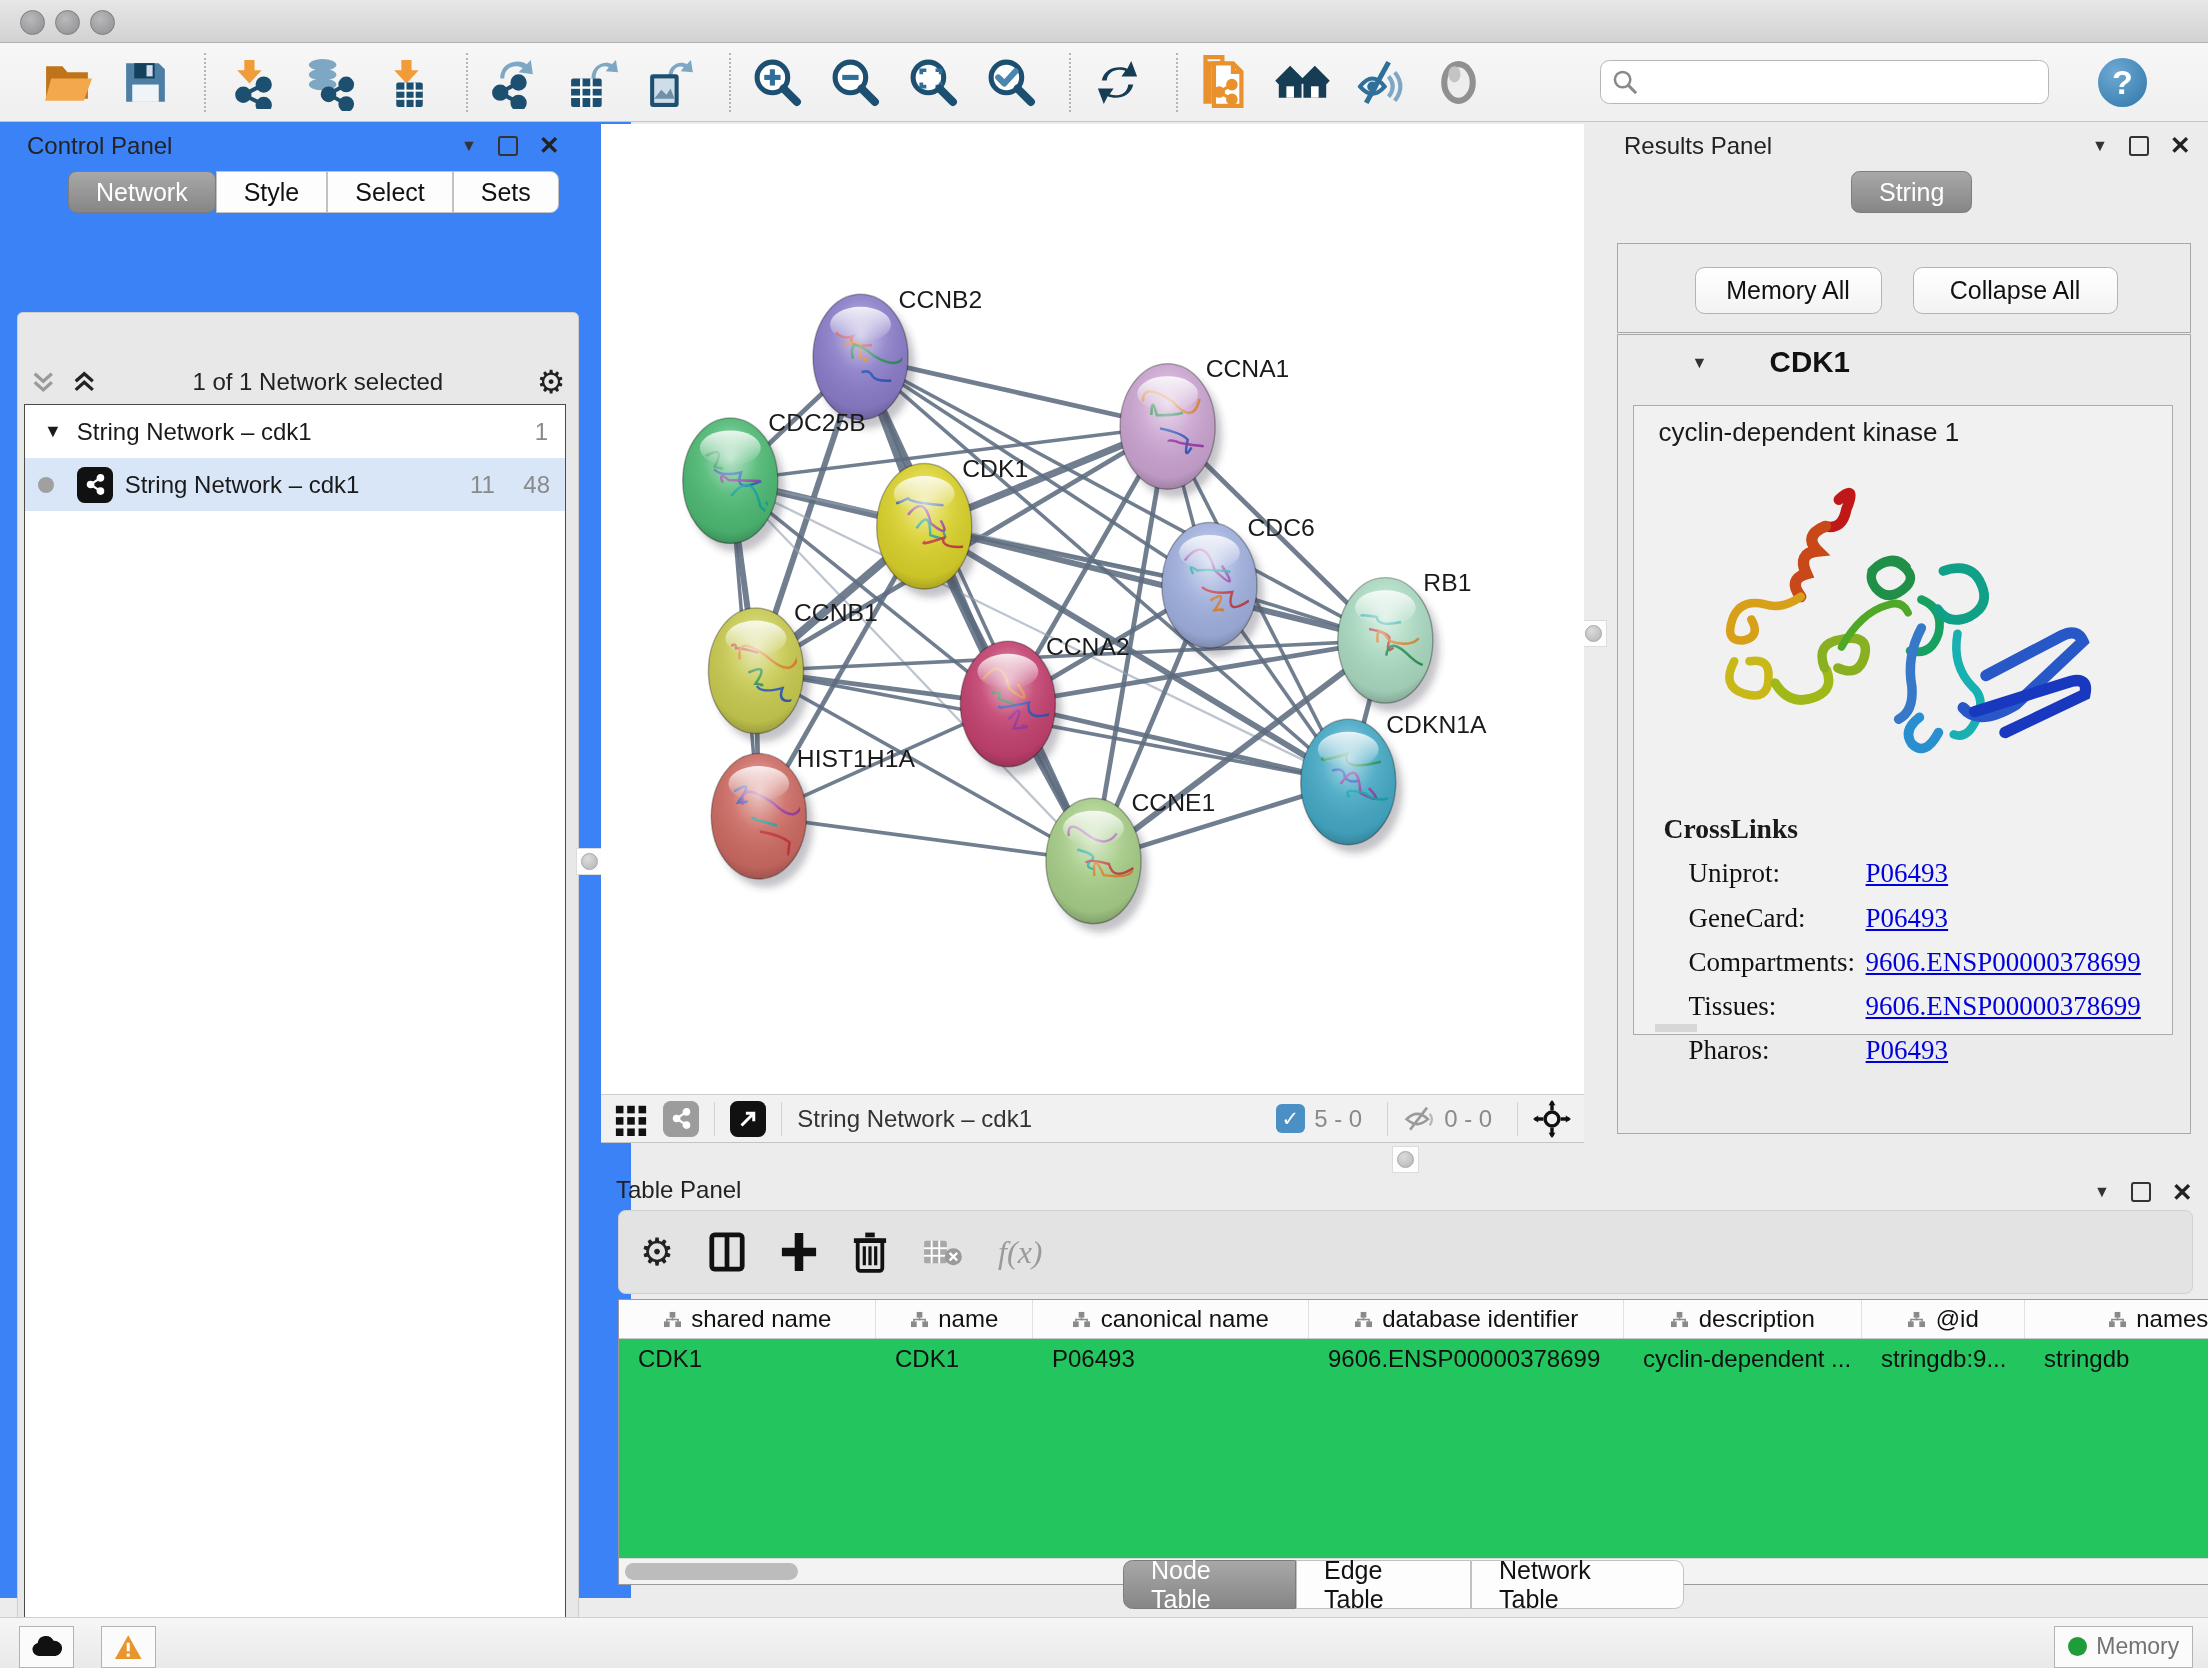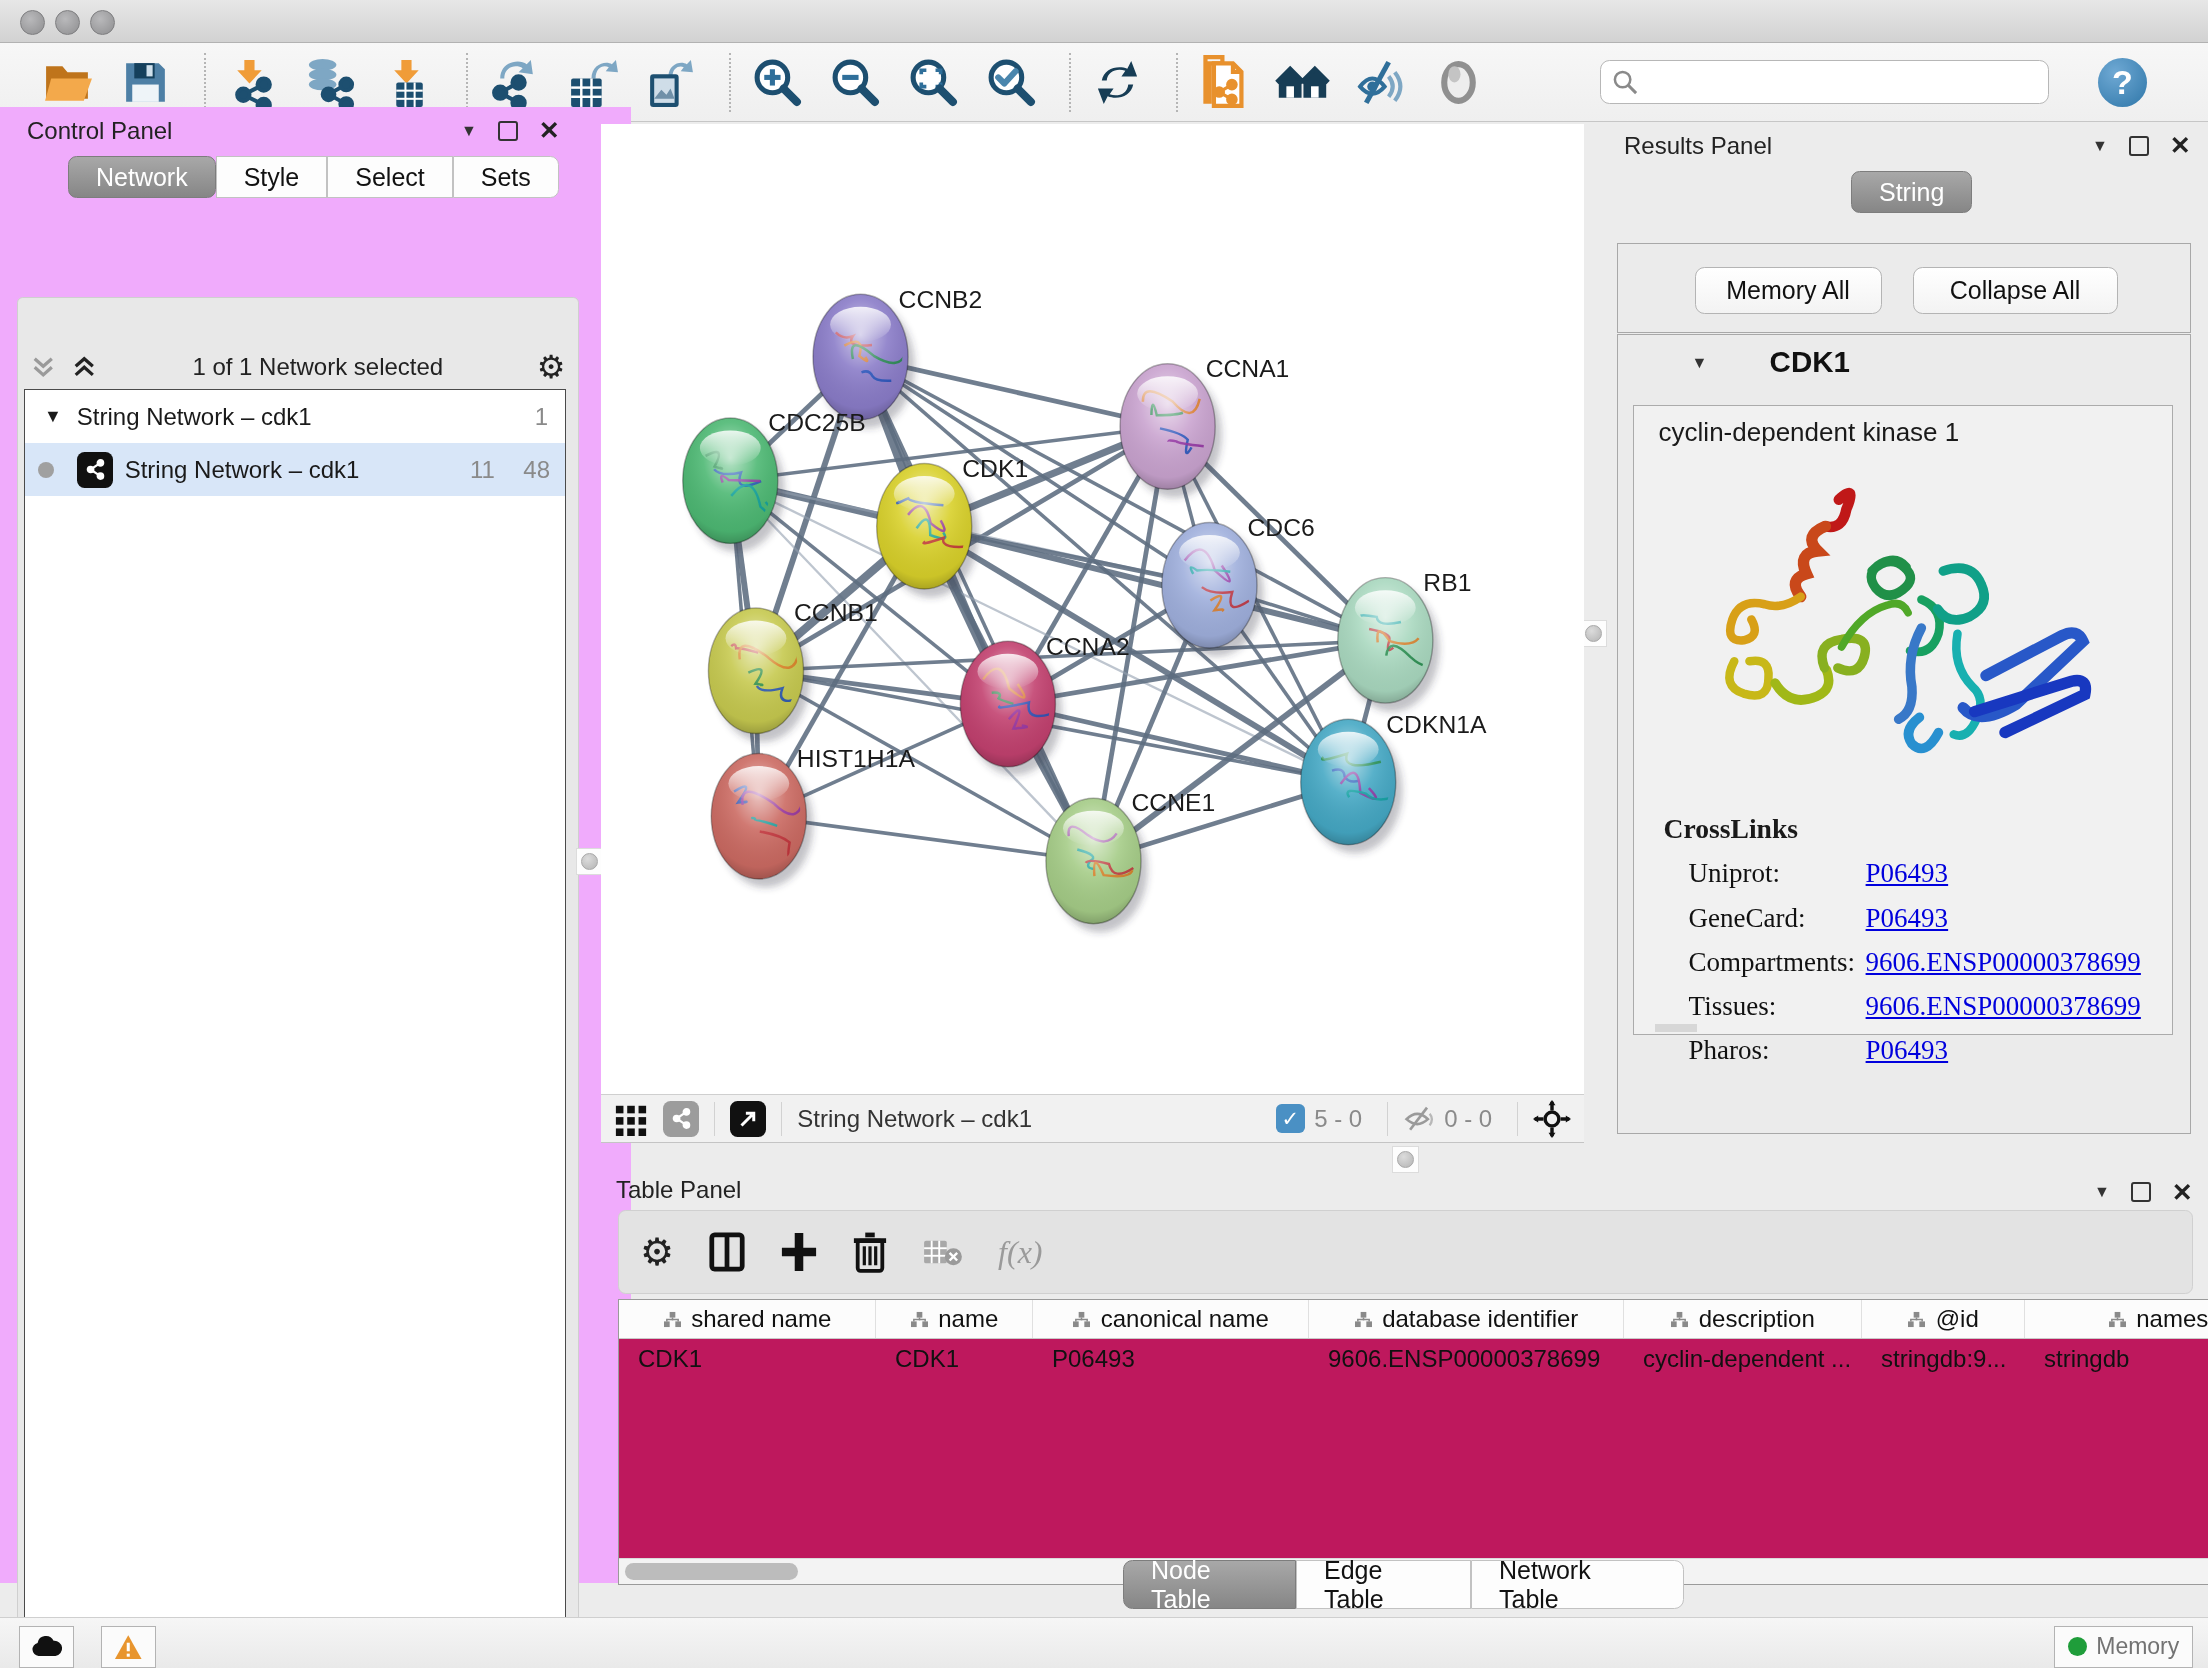--- a/index.html
+++ b/index.html
@@ -73,21 +73,21 @@
   .xl-label{font-size:27px;color:#111;}
   .xl-link{font-size:27px;color:#0000dd;text-decoration:underline;}
   .xl-row{display:flex;margin:13.3px 0 13.3px 55px;}
   .xl-row .xl-label{width:177px;}
 
   
   .tp-toolbar{left:618px;top:1210px;width:1575px;height:84px;background:#e3e3e3;
     border:1px solid #d0d0d0;border-radius:7.6px;display:flex;align-items:center;
     box-sizing:border-box;padding-left:21px;gap:34px;}
   .fx{font-size:32px;color:#9a9a9a;font-style:italic;font-family:"Liberation Serif",serif;}
-  .tablebox{left:618px;top:1299px;width:1590px;height:286px;background:#be185d;
+  .tablebox{left:618px;top:1299px;width:1590px;height:286px;background:#22c55e;
     border:1.9px solid #9a9a9a;border-right:none;box-sizing:border-box;overflow:hidden;}
   .thead{display:flex;height:38px;background:#fcfcfc;border-bottom:1.9px solid #c9c9c9;}
   .th{display:flex;align-items:center;justify-content:center;gap:9.5px;font-size:24px;color:#111;
       border-right:1px solid #e0e0e0;box-sizing:border-box;flex:none;}
   .trowdata{display:flex;height:40px;align-items:center;}
   .td{font-size:24px;color:#111;padding-left:19px;box-sizing:border-box;flex:none;white-space:nowrap;overflow:hidden;}
   .hscroll{position:absolute;left:0;bottom:0;width:100%;height:25px;background:#f3f3f3;border-top:1px solid #dadada;}
   .hthumb{position:absolute;left:5.7px;top:3.8px;width:173px;height:17px;border-radius:8.6px;background:#bcbcbc;}
   .tp-tabs{left:1123px;top:1560px;display:flex;}
   .tp-tabs .tab{height:49px;font-size:25px;}
@@ -277,21 +277,21 @@
     </span>
   <span class="searchbox">
     <svg width="27" height="27" viewBox="0 0 28 28">
         <circle cx="11" cy="11" r="8" fill="none" stroke="#8a8a8a" stroke-width="2.6"></circle>
         <line x1="17" y1="17" x2="25" y2="25" stroke="#8a8a8a" stroke-width="3"></line>
       </svg>
   </span>
   <span class="helpbtn">?</span>
 </div>
 
-<div class="abs" style="left:0;top:107px;width:631px;height:1476px;background:#f0abfc;">
+<div class="abs" style="left:0;top:122px;width:631px;height:1476px;background:#3b82f6;">
   <div class="abs" style="left:27px;top:9.5px;"><span class="phead-title">Control Panel</span></div>
   <div class="abs pctrl" style="left:461px;top:11.4px;">
     <span class="pc-arrow">▼</span>
     <span class="pc-float"></span>
     <span class="pc-close">✕</span>
   </div>
   <div class="abs" style="left:68px;top:49px;display:flex;">
     <span class="tab sel">Network</span>
     <span class="tab">Style</span>
     <span class="tab">Select</span>

